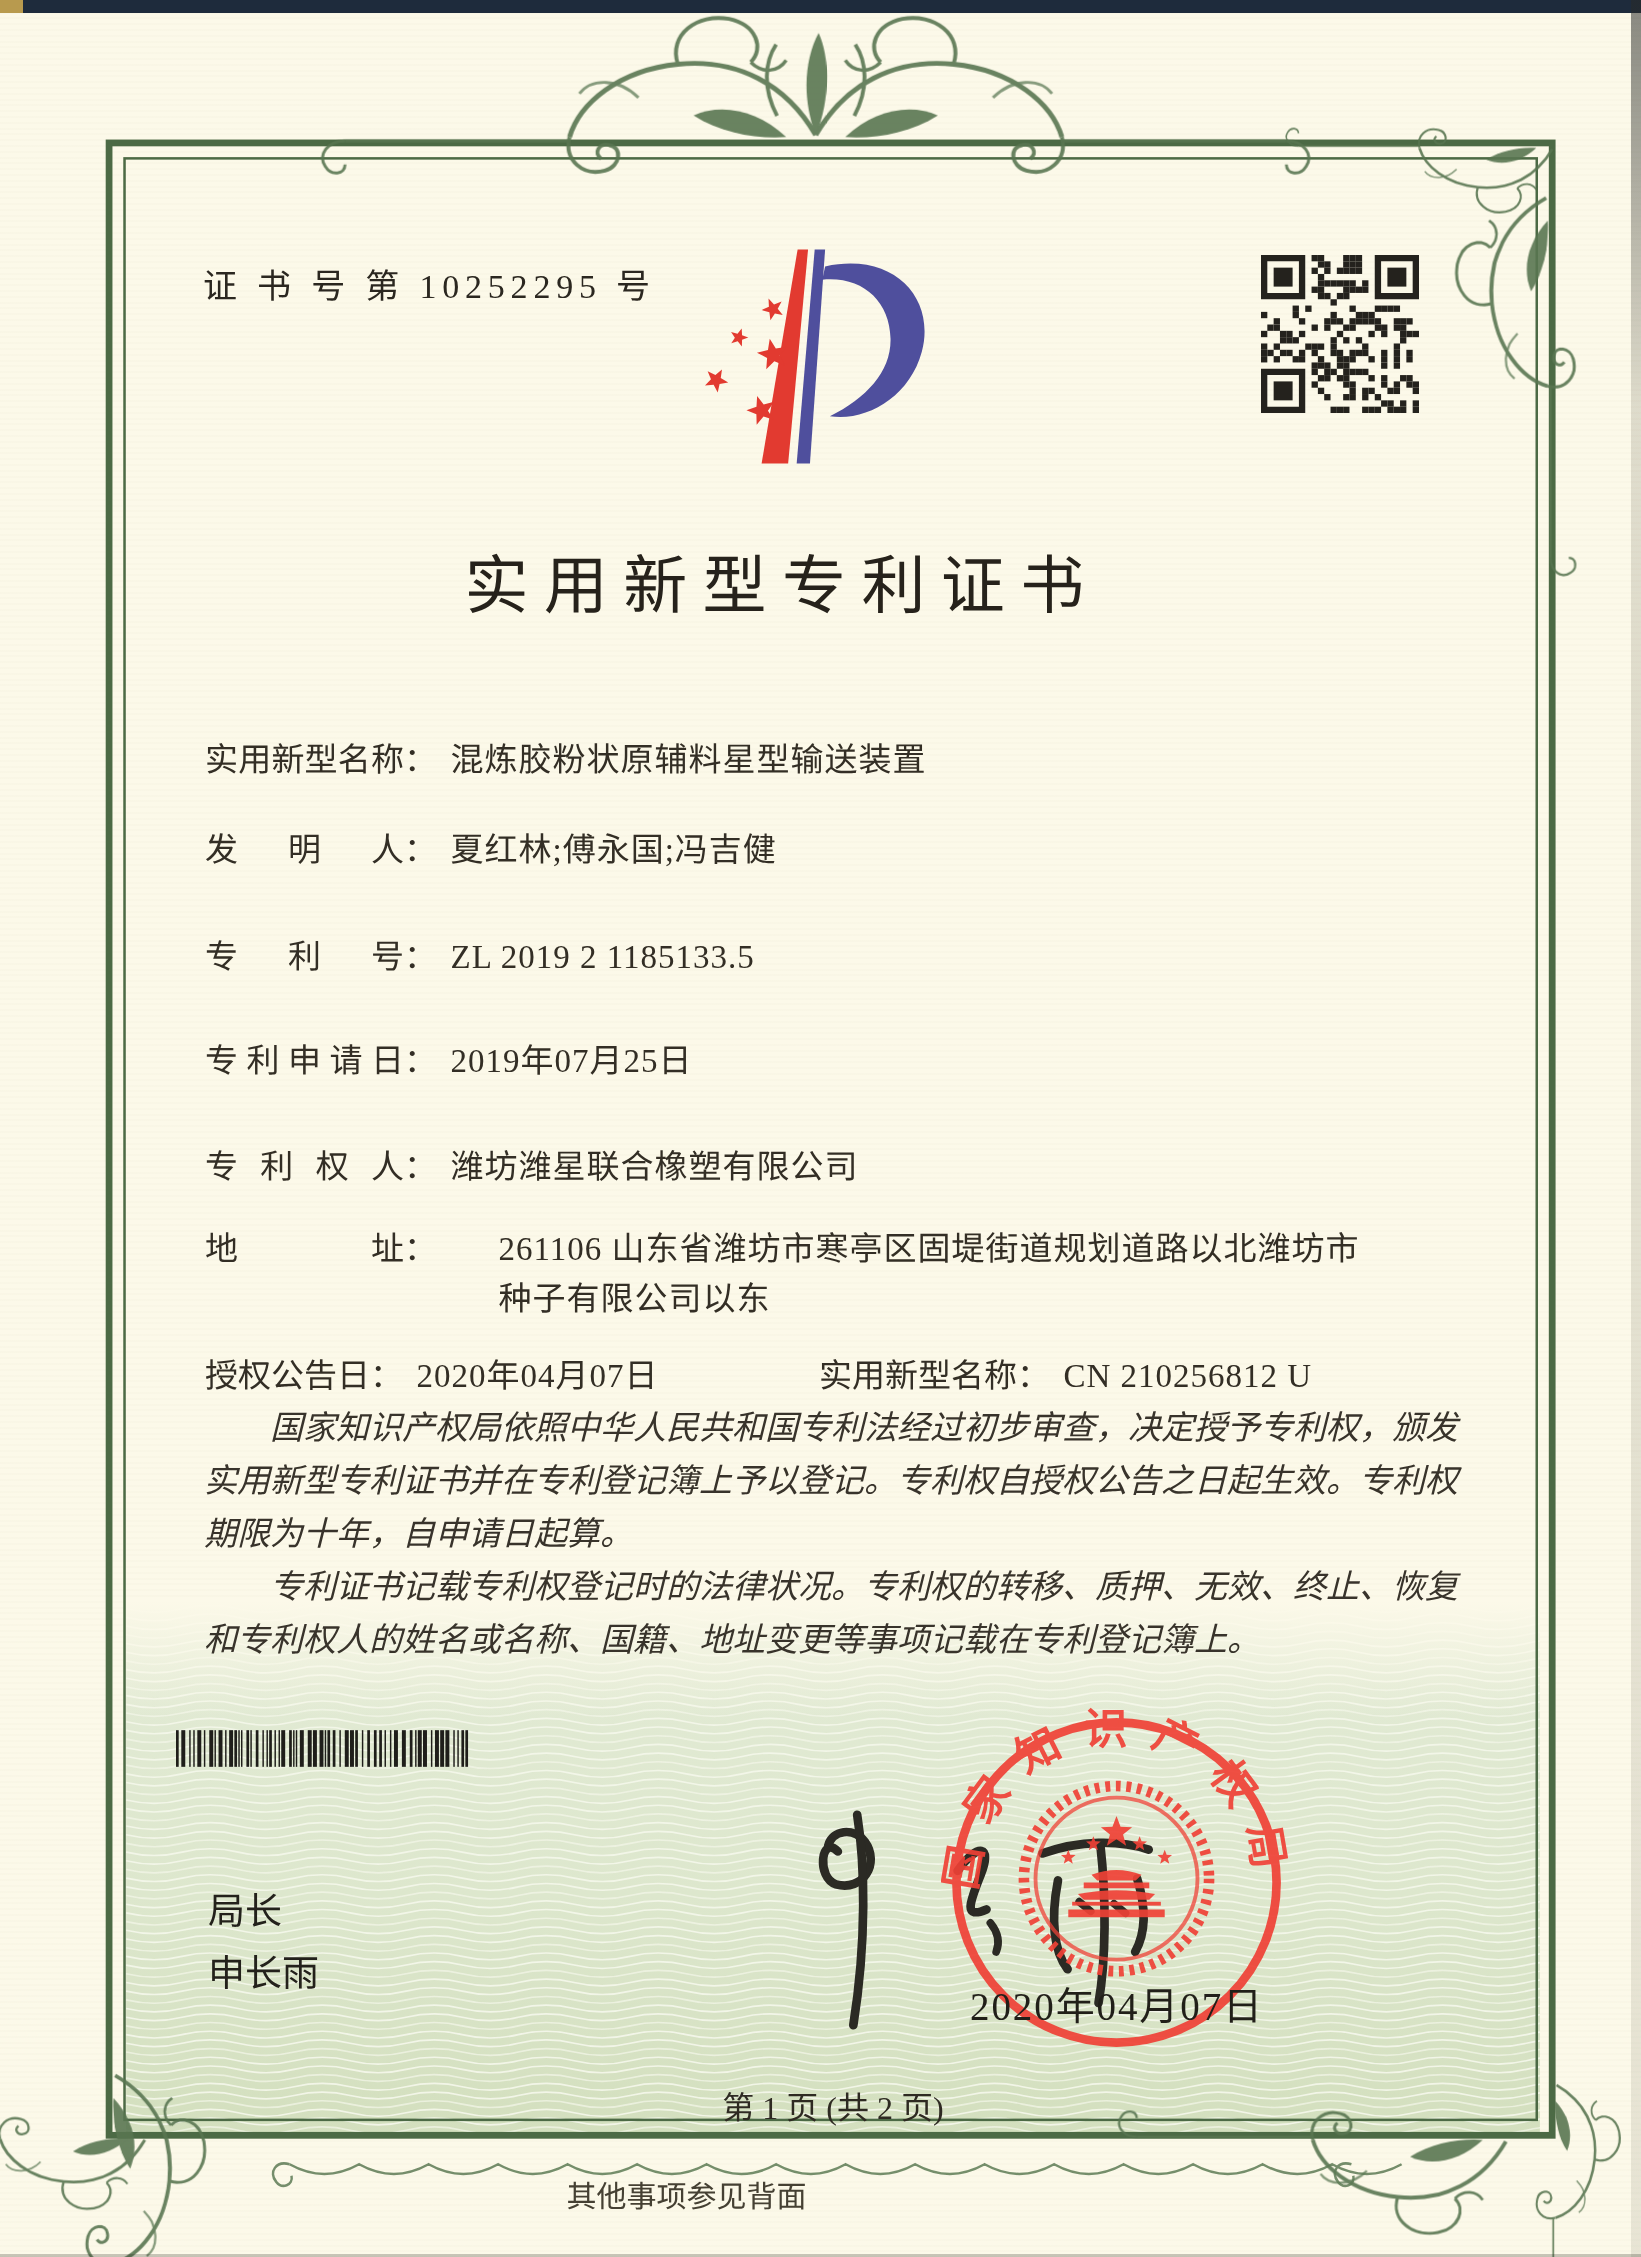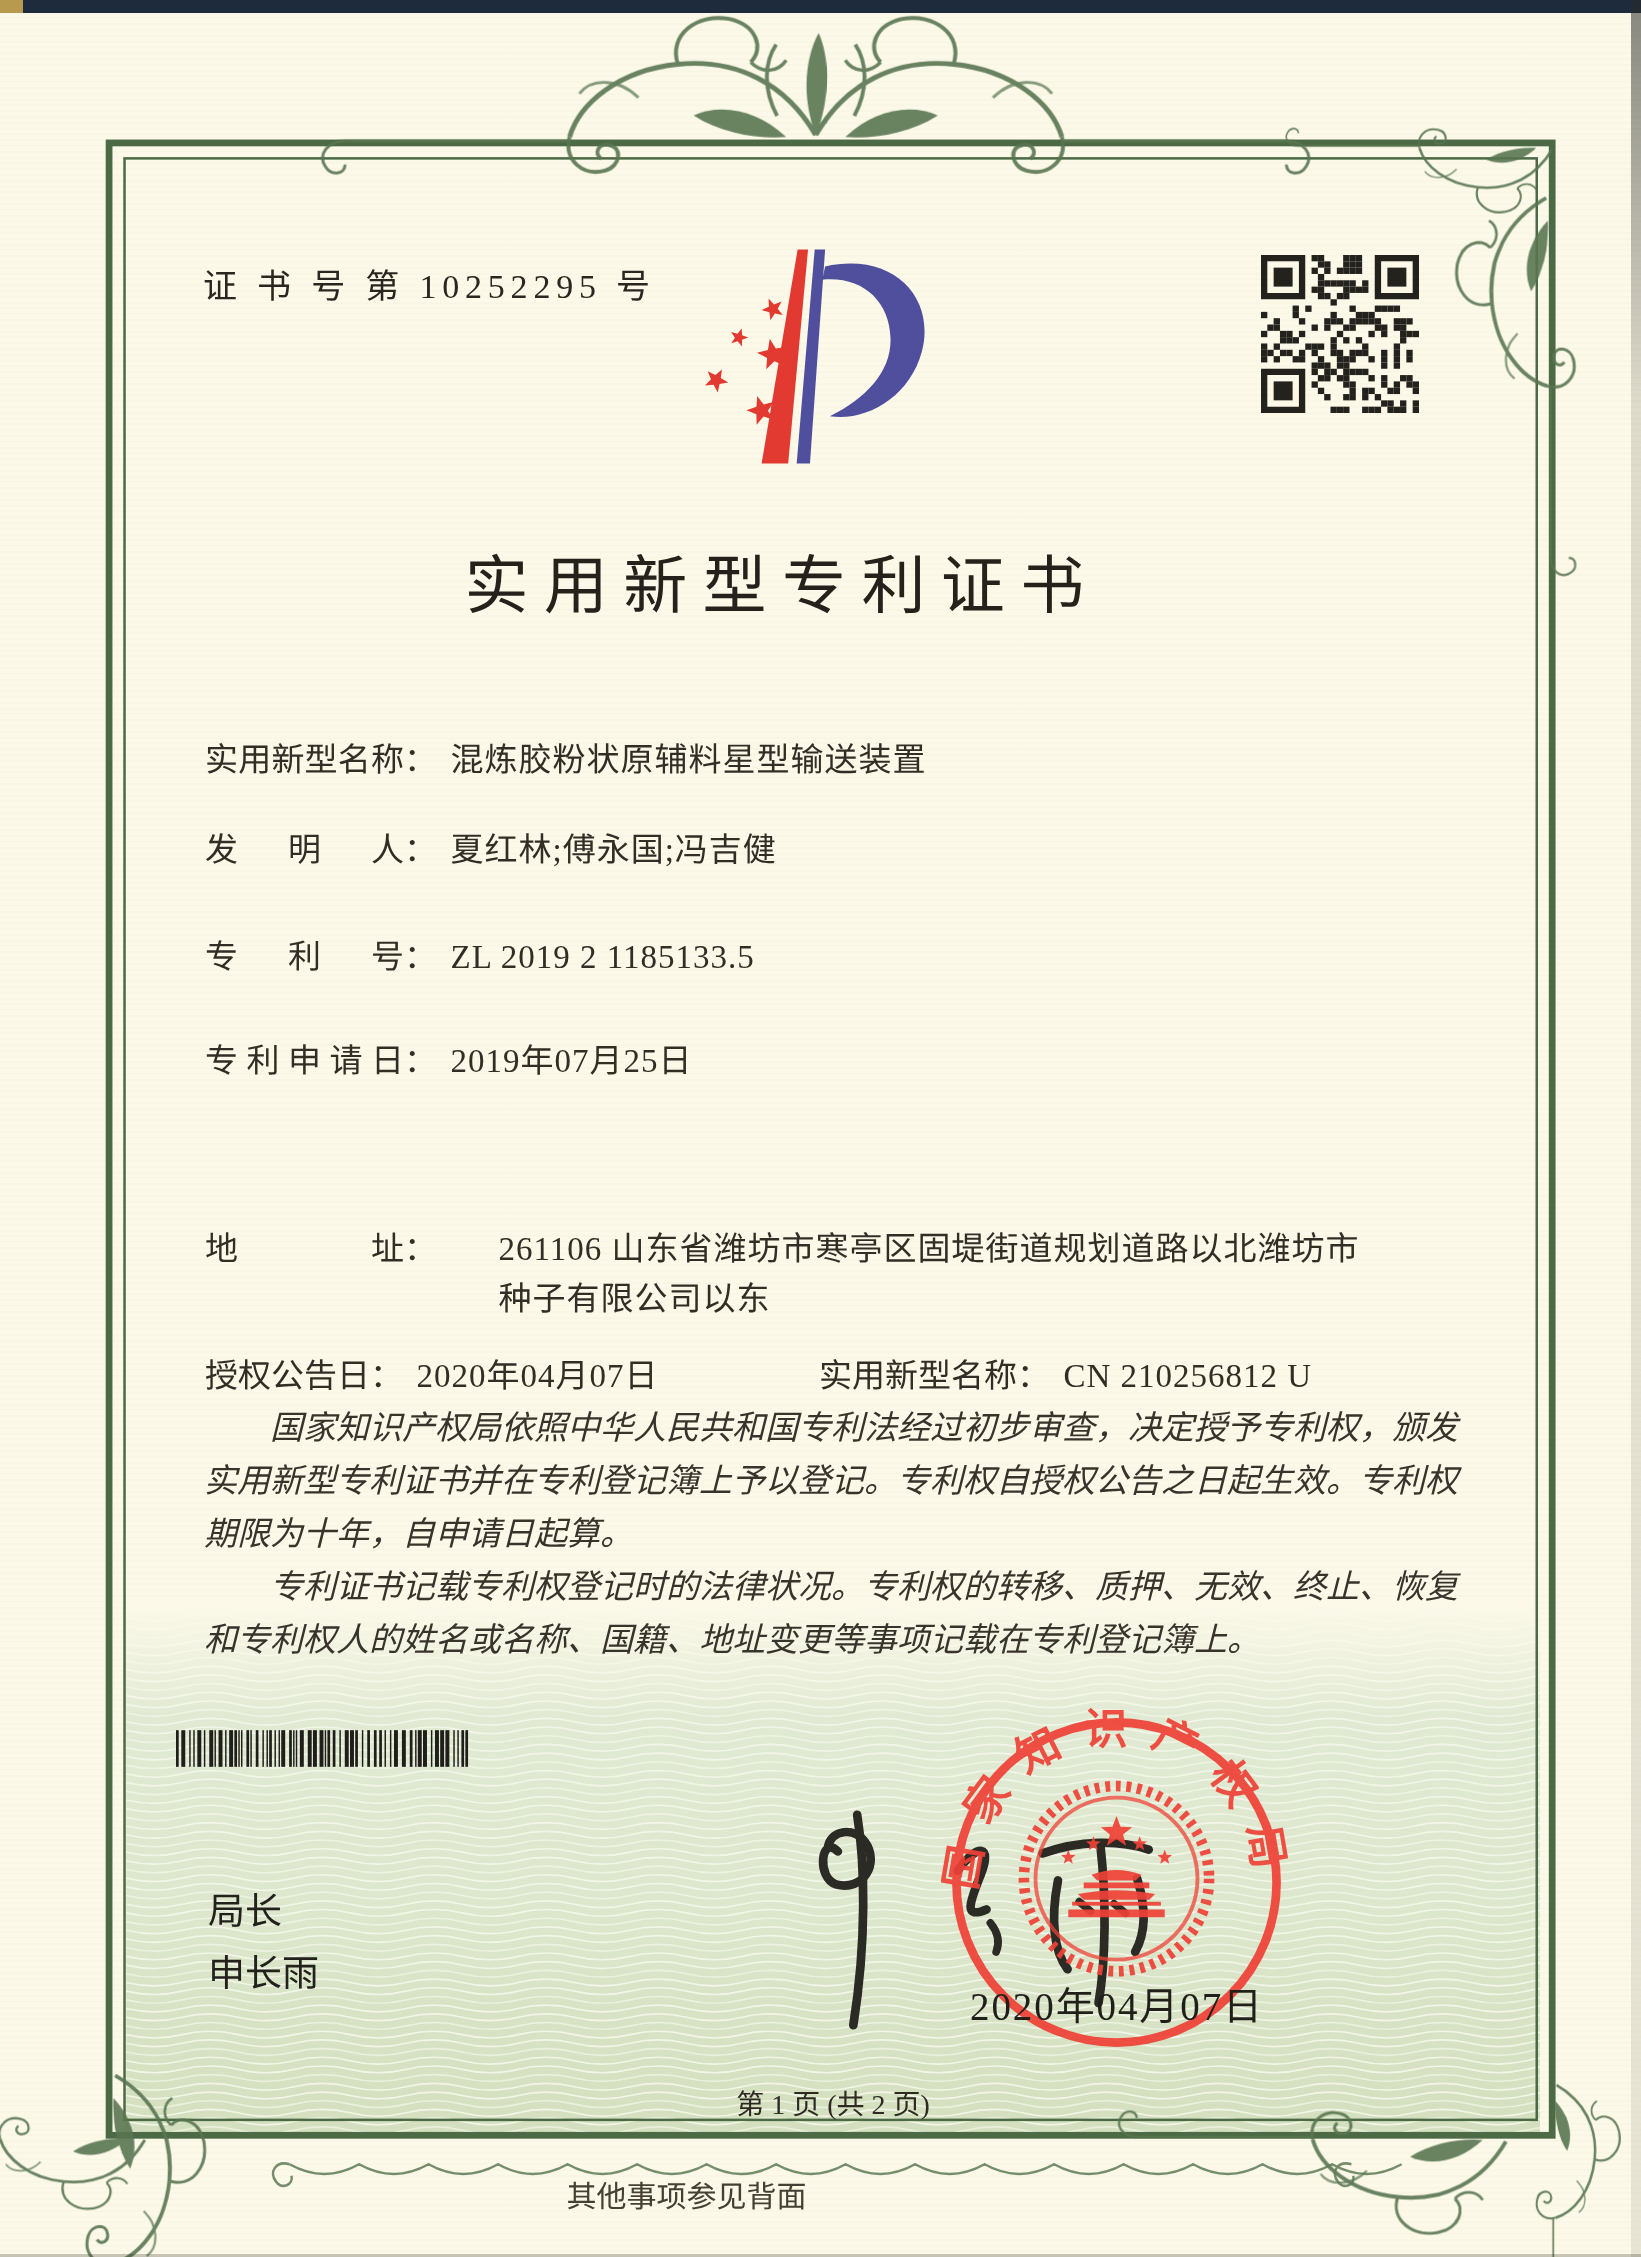--- a/index.html
+++ b/index.html
@@ -23,21 +23,21 @@
   .f-colon{display:inline-block;margin-right:13.5px;vertical-align:top;}
   .f-value{display:inline-block;vertical-align:top;letter-spacing:1px;}
   .f-value-wrap{display:inline-block;vertical-align:top;width:874px;letter-spacing:1px;line-height:50px;margin-left:48px;}
   #row-grant2{left:819px;}
   .g-label{display:inline-block;vertical-align:top;}
   #paras{left:204px;top:1402px;width:1255px;font-size:33px;line-height:53px;color:#38332b;}
   #paras p{margin:0;text-indent:2em;font-style:italic;}
   #director-title{left:208px;top:1881px;font-size:37px;color:#23211b;font-family:"Liberation Sans","DejaVu Sans",sans-serif;}
   #director-name{left:208px;top:1943px;font-size:37px;color:#23211b;font-family:"Liberation Sans","DejaVu Sans",sans-serif;}
   #seal-date{left:924px;top:1975px;width:386px;text-align:center;font-size:39px;letter-spacing:1.9px;color:#211f19;}
-  #page-indicator{left:350px;top:2082px;width:966px;text-align:center;font-size:28px;color:#2e2a22;}
+  #page-indicator{left:350px;top:2082px;width:966px;text-align:center;font-size:32px;color:#2e2a22;}
   #back-note{left:107px;top:2172px;width:1159px;text-align:center;font-size:30px;color:#454033;}
   
   #wave-zone{left:126px;top:1601px;width:1414px;height:535px;}
   #wave-fade{left:126px;top:1601px;width:1414px;height:116px;
       background:linear-gradient(180deg,#fcf9e9 0%,rgba(252,249,233,0) 100%);}
   svg{display:block;}
 </style>
 </head>
 <body>
 
@@ -368,20 +368,23 @@
   </div>
   <div class="abs row" style="top:828px">
     <span class="f-label">发明人</span><span class="f-colon">：</span><span class="f-value">夏红林;傅永国;冯吉健</span>
   </div>
   <div class="abs row" style="top:935px">
     <span class="f-label">专利号</span><span class="f-colon">：</span><span class="f-value">ZL 2019 2 1185133.5</span>
   </div>
   <div class="abs row" style="top:1039px">
     <span class="f-label">专利申请日</span><span class="f-colon">：</span><span class="f-value">2019年07月25日</span>
   </div>
+  <div class="abs row" style="top:1145px">
+    <span class="f-label">专利权人</span><span class="f-colon">：</span><span class="f-value">潍坊潍星联合橡塑有限公司</span>
+  </div>
   <div class="abs row" style="top:1224px;line-height:50px">
     <span class="f-label">地址</span><span class="f-colon">：</span><span class="f-value-wrap">261106 山东省潍坊市寒亭区固堤街道规划道路以北潍坊市种子有限公司以东</span>
   </div>
   <div class="abs row" style="top:1354px">
     <span class="g-label">授权公告日</span><span class="f-colon">：</span><span class="f-value">2020年04月07日</span>
   </div>
   <div class="abs row" id="row-grant2" style="top:1354px">
     <span class="g-label">实用新型名称</span><span class="f-colon">：</span><span class="f-value">CN 210256812 U</span>
   </div>
 

